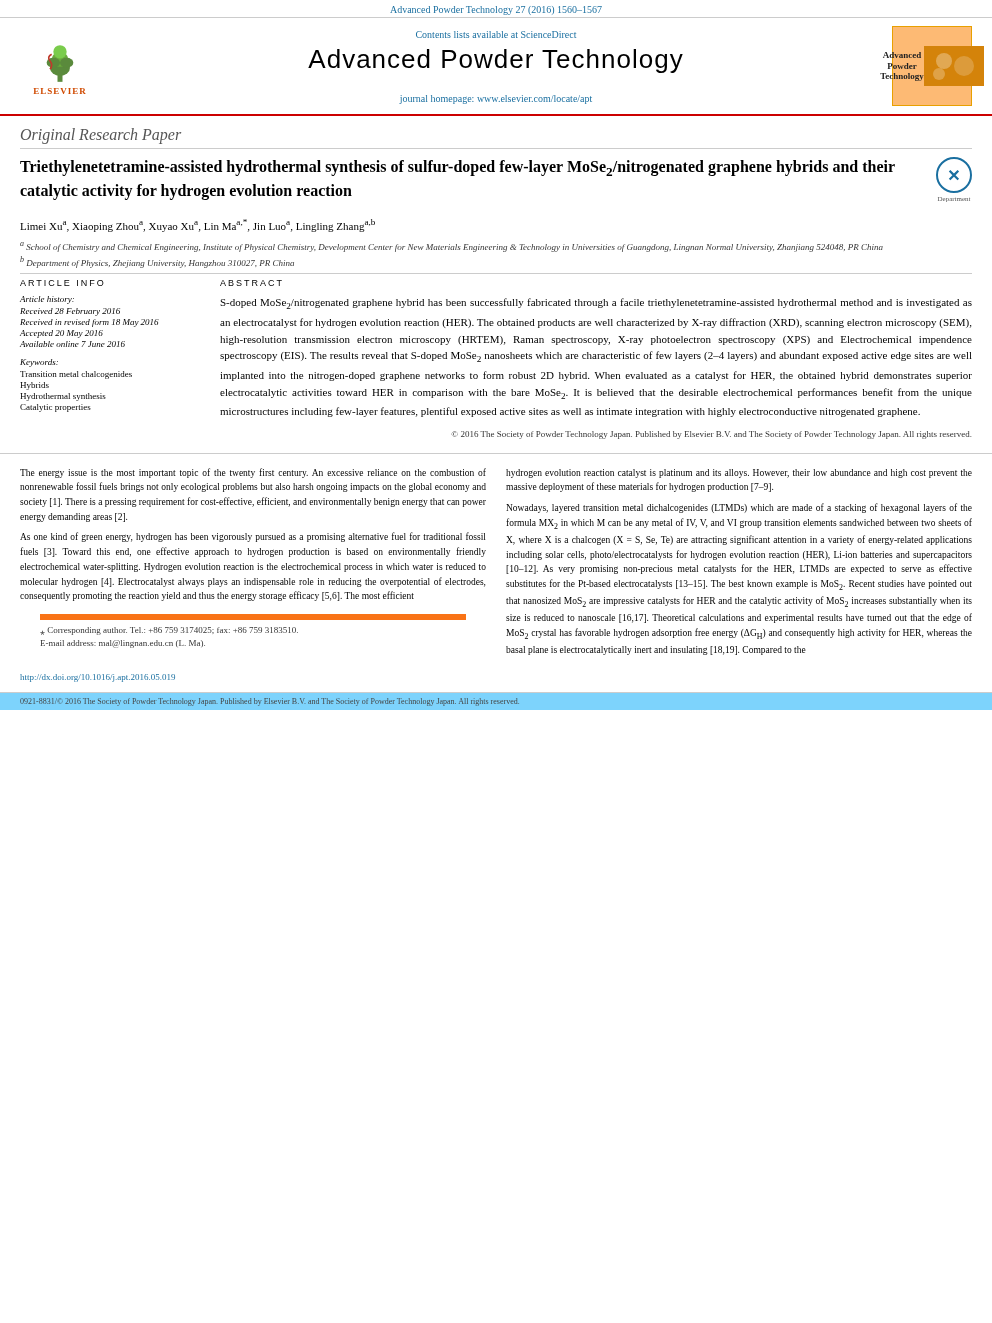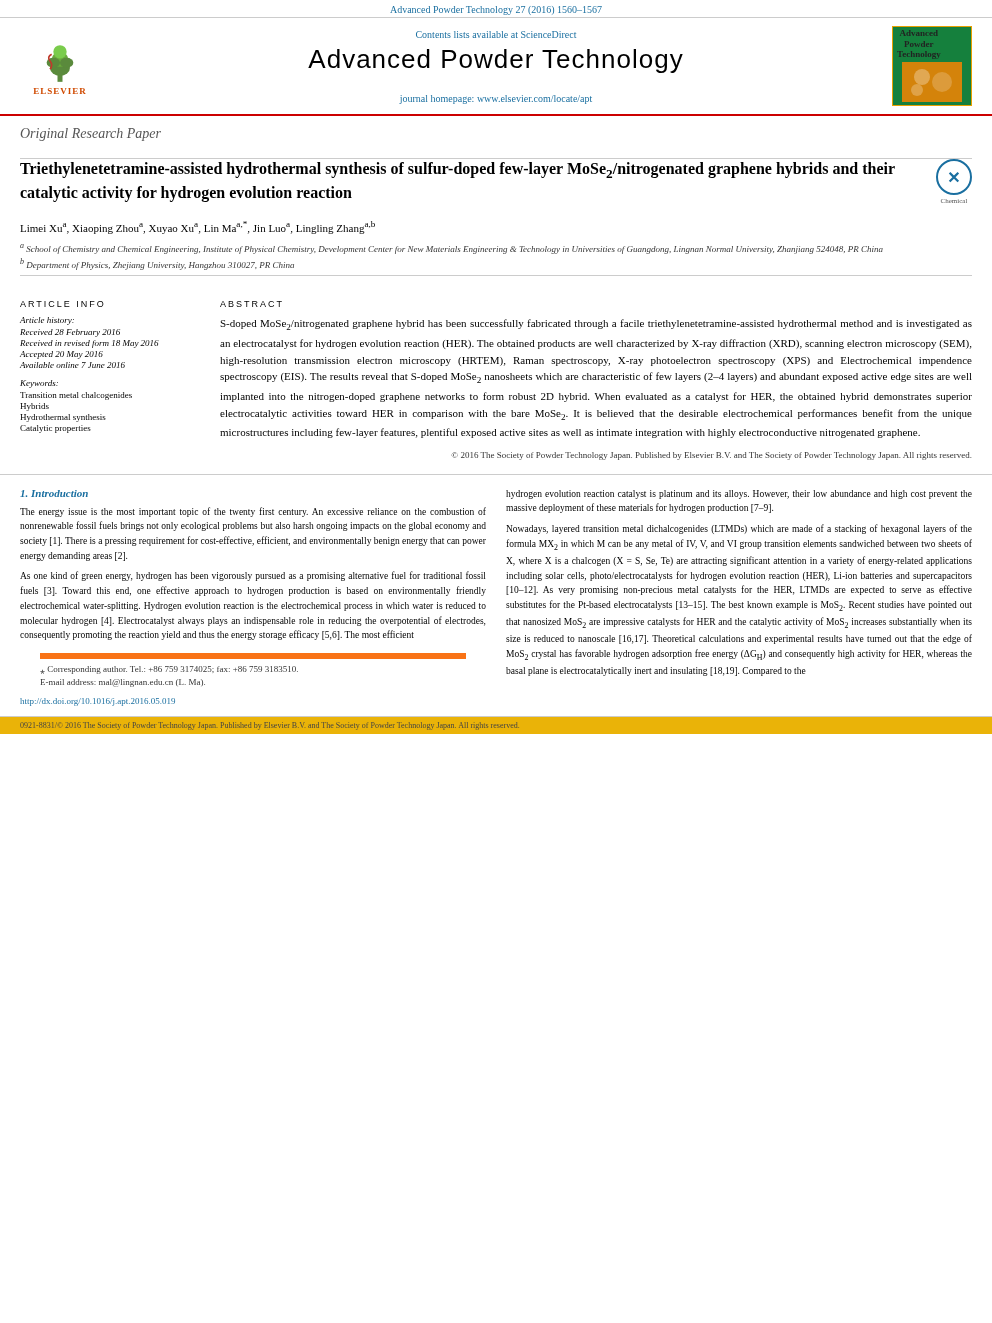--- a/index.html
+++ b/index.html
@@ -67,24 +67,23 @@
     .elsevier-text {
       font-size: 9px;
       font-weight: bold;
       color: #d04a00;
       letter-spacing: 1px;
     }
     .apt-logo-box {
       width: 80px;
       height: 80px;
       border: 1px solid #e8a000;
-      background: #15803d;
-      display: flex;
-      flex-direction: column;
-      align-items: flex-start;
+      background: #fdba74;
+      display: flex;
+      align-items: center;
       justify-content: center;
       padding: 4px;
       font-size: 8px;
       text-align: center;
       color: #333;
     }
     .apt-logo-title {
       font-size: 9px;
       font-weight: bold;
       color: #222;
@@ -93,25 +92,26 @@
     .apt-logo-img {
       width: 60px;
       height: 40px;
       background: #e8a000;
       margin: 2px auto;
     }
     .paper-section {
       padding: 10px 20px 0 20px;
     }
     .paper-type {
-      font-size: 14px;
+      font-size: 16px;
       font-style: italic;
       color: #555;
       border-bottom: 1px solid #ccc;
-      padding-bottom: 16px;
+      padding-bottom: 4px;
+      margin-bottom: 8px;
     }
     .paper-title {
       font-size: 16px;
       font-weight: bold;
       line-height: 1.3;
       margin-bottom: 16px;
       padding-right: 60px;
     }
     .authors-line {
       font-size: 11px;
@@ -121,21 +121,21 @@
       font-size: 9px;
       color: #333;
       font-style: italic;
       margin-bottom: 4px;
       line-height: 1.4;
     }
     .two-col {
       display: flex;
       gap: 20px;
       border-top: 1px solid #ccc;
-      padding-top: 23px;
+      padding-top: 4px;
     }
     .article-info {
       width: 180px;
       min-width: 180px;
     }
     .article-info-title {
       font-size: 9px;
       letter-spacing: 2px;
       text-transform: uppercase;
       font-family: Arial, sans-serif;
@@ -222,21 +222,21 @@
       font-size: 9px;
       color: #333;
       line-height: 1.4;
     }
     .doi-link {
       color: #1a6fa0;
       text-decoration: none;
       font-size: 9px;
     }
     .bottom-bar {
-      background: #eab308;
+      background: #7dd3fc;
       padding: 4px 20px;
       font-size: 8px;
       color: #444;
       margin-top: 8px;
       border-top: 1px solid #ccc;
     }
   </style>
 </head>
 <body>
 
@@ -290,21 +290,21 @@
   <div class="paper-type">Original Research Paper</div>
 
   <div style="position:relative;">
     <div class="paper-title">
       Triethylenetetramine-assisted hydrothermal synthesis of sulfur-doped few-layer MoSe<sub>2</sub>/nitrogenated graphene hybrids and their catalytic activity for hydrogen evolution reaction
     </div>
 
     <div style="position:absolute;right:0;top:0;">
       <div style="display:flex;flex-direction:column;align-items:center;">
         <div style="width:36px;height:36px;border-radius:50%;border:2px solid #1a6fa0;display:flex;align-items:center;justify-content:center;font-size:16px;color:#1a6fa0;font-weight:bold;font-family:Arial;">✕</div>
-        <div style="font-size:7px;color:#555;text-align:center;margin-top:2px;">Chemical</div>
+        <div style="font-size:7px;color:#555;text-align:center;margin-top:2px;">Department</div>
       </div>
     </div>
   </div>
 
   <div class="authors-line">
     Limei Xu<sup>a</sup>, Xiaoping Zhou<sup>a</sup>, Xuyao Xu<sup>a</sup>, Lin Ma<sup>a,*</sup>, Jin Luo<sup>a</sup>, Lingling Zhang<sup>a,b</sup>
   </div>
 
   <div class="affiliations">
     <sup style="font-size:8px;">a</sup> <span>School of Chemistry and Chemical Engineering, Institute of Physical Chemistry, Development Center for New Materials Engineering &amp; Technology in Universities of Guangdong, Lingnan Normal University, Zhanjiang 524048, PR China</span><br>
@@ -341,21 +341,20 @@
       <div class="copyright-line">© 2016 The Society of Powder Technology Japan. Published by Elsevier B.V. and The Society of Powder Technology Japan. All rights reserved.</div>
     </div>
   </div>
 </div>
 
 <hr class="divider">
 
 <div class="body-two-col">
 
   <div class="body-col">
-    <div class="section-heading">1. Introduction</div>
     <div class="body-text">
       The energy issue is the most important topic of the twenty first century. An excessive reliance on the combustion of nonrenewable fossil fuels brings not only ecological problems but also harsh ongoing impacts on the global economy and society [1]. There is a pressing requirement for cost-effective, efficient, and environmentally benign energy that can power energy demanding areas [2].
     </div>
     <div class="body-text">
       As one kind of green energy, hydrogen has been vigorously pursued as a promising alternative fuel for traditional fossil fuels [3]. Toward this end, one effective approach to hydrogen production is based on environmentally friendly electrochemical water-splitting. Hydrogen evolution reaction is the electrochemical process in which water is reduced to molecular hydrogen [4]. Electrocatalyst always plays an indispensable role in reducing the overpotential of electrodes, consequently promoting the reaction yield and thus the energy storage efficacy [5,6]. The most efficient
     </div>
 
     <div class="footnote-section">
       <div>⁎ Corresponding author. Tel.: +86 759 3174025; fax: +86 759 3183510.</div>
       <div>E-mail address: mal@lingnan.edu.cn (L. Ma).</div>

